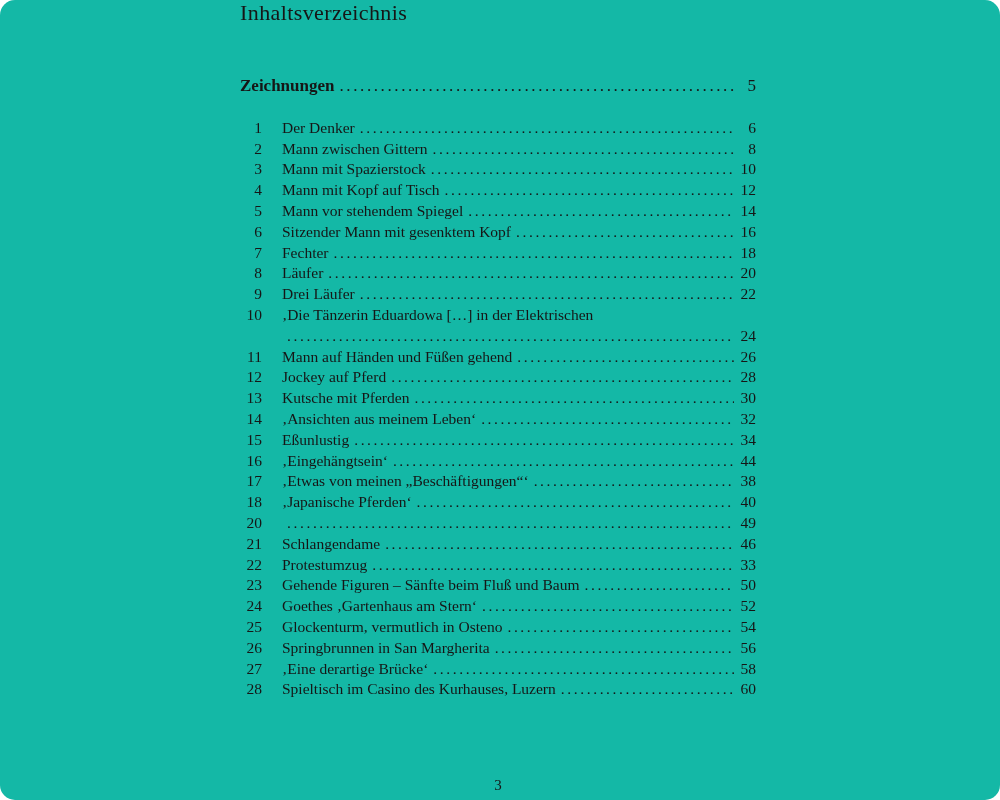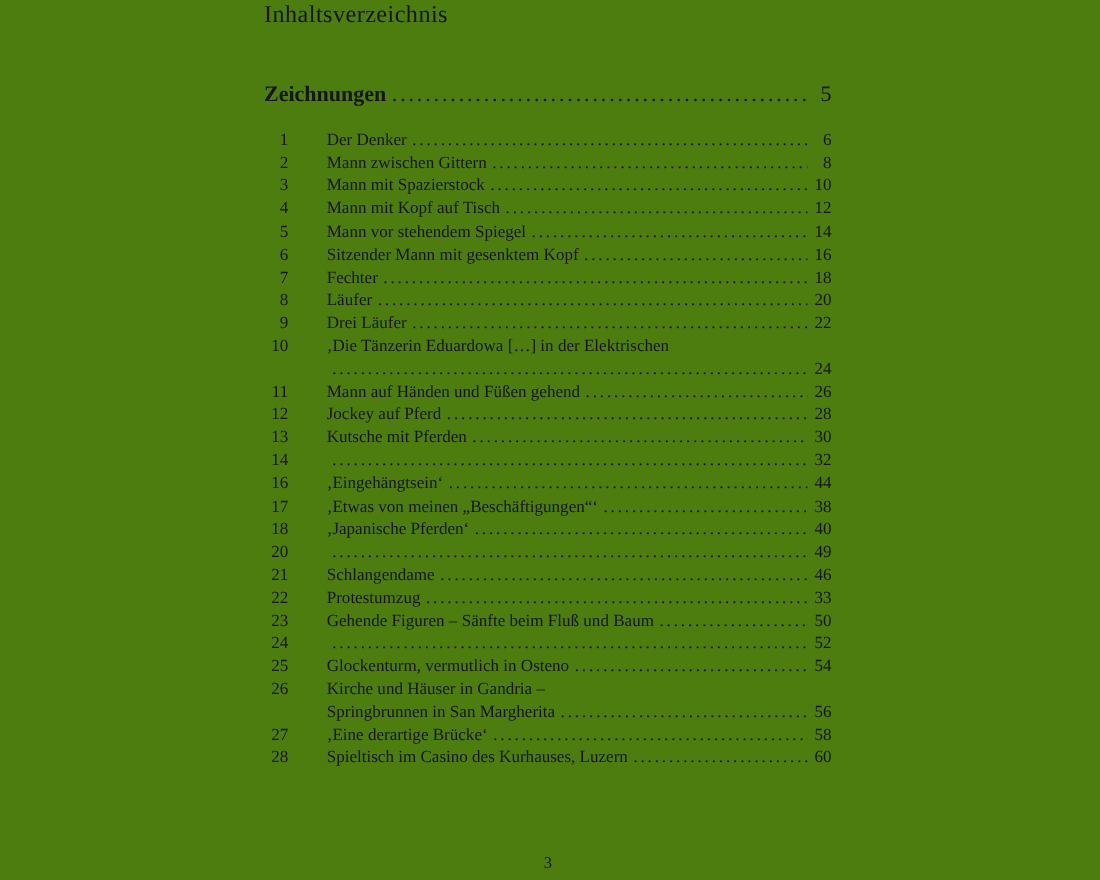--- a/index.html
+++ b/index.html
@@ -6,51 +6,51 @@
   html, body {
     width: 1000px; height: 800px;
     background: #ffffff;
     overflow: hidden;
   }
   body {
     font-family: "Liberation Serif", "DejaVu Serif", serif;
     color: #161616;
     position: relative;
   }
-  .page { position: absolute; inset: 0; background: #4d7c0f; }
+  .page { position: absolute; inset: 0; background: #14b8a6; border-radius: 15px; }
   .content {
     position: absolute;
     left: 240px; top: 0;
     width: 516px;
   }
   .doc-title {
     font-size: 22px;
     font-weight: 400;
     letter-spacing: 0.4px;
     line-height: 26px;
     margin-top: 0;
   }
   .section-row {
     display: flex;
     align-items: baseline;
     margin-top: 50px;
     margin-bottom: 21px;
     line-height: 20.8px;
-    font-size: 20px;
+    font-size: 17px;
   }
   .section-label { font-weight: 700; flex: none; white-space: nowrap; }
   .toc-list { font-size: 15.5px; }
   .toc-row { display: flex; align-items: flex-start; }
   .col-num {
     flex: none;
     width: 22px;
     text-align: right;
     line-height: 20.8px;
   }
-  .col-body { flex: 1 1 auto; margin-left: 35px; min-width: 0; }
+  .col-body { flex: 1 1 auto; margin-left: 20px; min-width: 0; }
   .toc-line { display: flex; align-items: baseline; line-height: 20.8px; }
   .entry-title { flex: none; white-space: nowrap; }
   .dots {
     flex: 1 1 auto;
     overflow: hidden;
     white-space: nowrap;
     margin: 0 2px 0 5px;
     color: #161616;
   }
   .dots::before {
@@ -215,26 +215,37 @@
               <span class="entry-title">Kutsche mit Pferden</span>
               <span class="dots"></span>
               <span class="entry-page">30</span>
             </div>
           </div>
         </div>
         <div class="toc-row">
           <span class="col-num">14</span>
           <div class="col-body">
             <div class="toc-line">
+              <span class="entry-title">‚Ansichten aus meinem Leben‘</span>
               <span class="dots"></span>
               <span class="entry-page">32</span>
             </div>
           </div>
         </div>
         <div class="toc-row">
+          <span class="col-num">15</span>
+          <div class="col-body">
+            <div class="toc-line">
+              <span class="entry-title">Eßunlustig</span>
+              <span class="dots"></span>
+              <span class="entry-page">34</span>
+            </div>
+          </div>
+        </div>
+        <div class="toc-row">
           <span class="col-num">16</span>
           <div class="col-body">
             <div class="toc-line">
               <span class="entry-title">‚Eingehängtsein‘</span>
               <span class="dots"></span>
               <span class="entry-page">44</span>
             </div>
           </div>
         </div>
         <div class="toc-row">
@@ -293,41 +304,39 @@
               <span class="entry-title">Gehende Figuren – Sänfte beim Fluß und Baum</span>
               <span class="dots"></span>
               <span class="entry-page">50</span>
             </div>
           </div>
         </div>
         <div class="toc-row">
           <span class="col-num">24</span>
           <div class="col-body">
             <div class="toc-line">
+              <span class="entry-title">Goethes ‚Gartenhaus am Stern‘</span>
               <span class="dots"></span>
               <span class="entry-page">52</span>
             </div>
           </div>
         </div>
         <div class="toc-row">
           <span class="col-num">25</span>
           <div class="col-body">
             <div class="toc-line">
               <span class="entry-title">Glockenturm, vermutlich in Osteno</span>
               <span class="dots"></span>
               <span class="entry-page">54</span>
             </div>
           </div>
         </div>
         <div class="toc-row">
           <span class="col-num">26</span>
           <div class="col-body">
-            <div class="toc-line">
-              <span class="entry-title">Kirche und Häuser in Gandria –</span>
-            </div>
             <div class="toc-line">
               <span class="entry-title">Springbrunnen in San Margherita</span>
               <span class="dots"></span>
               <span class="entry-page">56</span>
             </div>
           </div>
         </div>
         <div class="toc-row">
           <span class="col-num">27</span>
           <div class="col-body">

